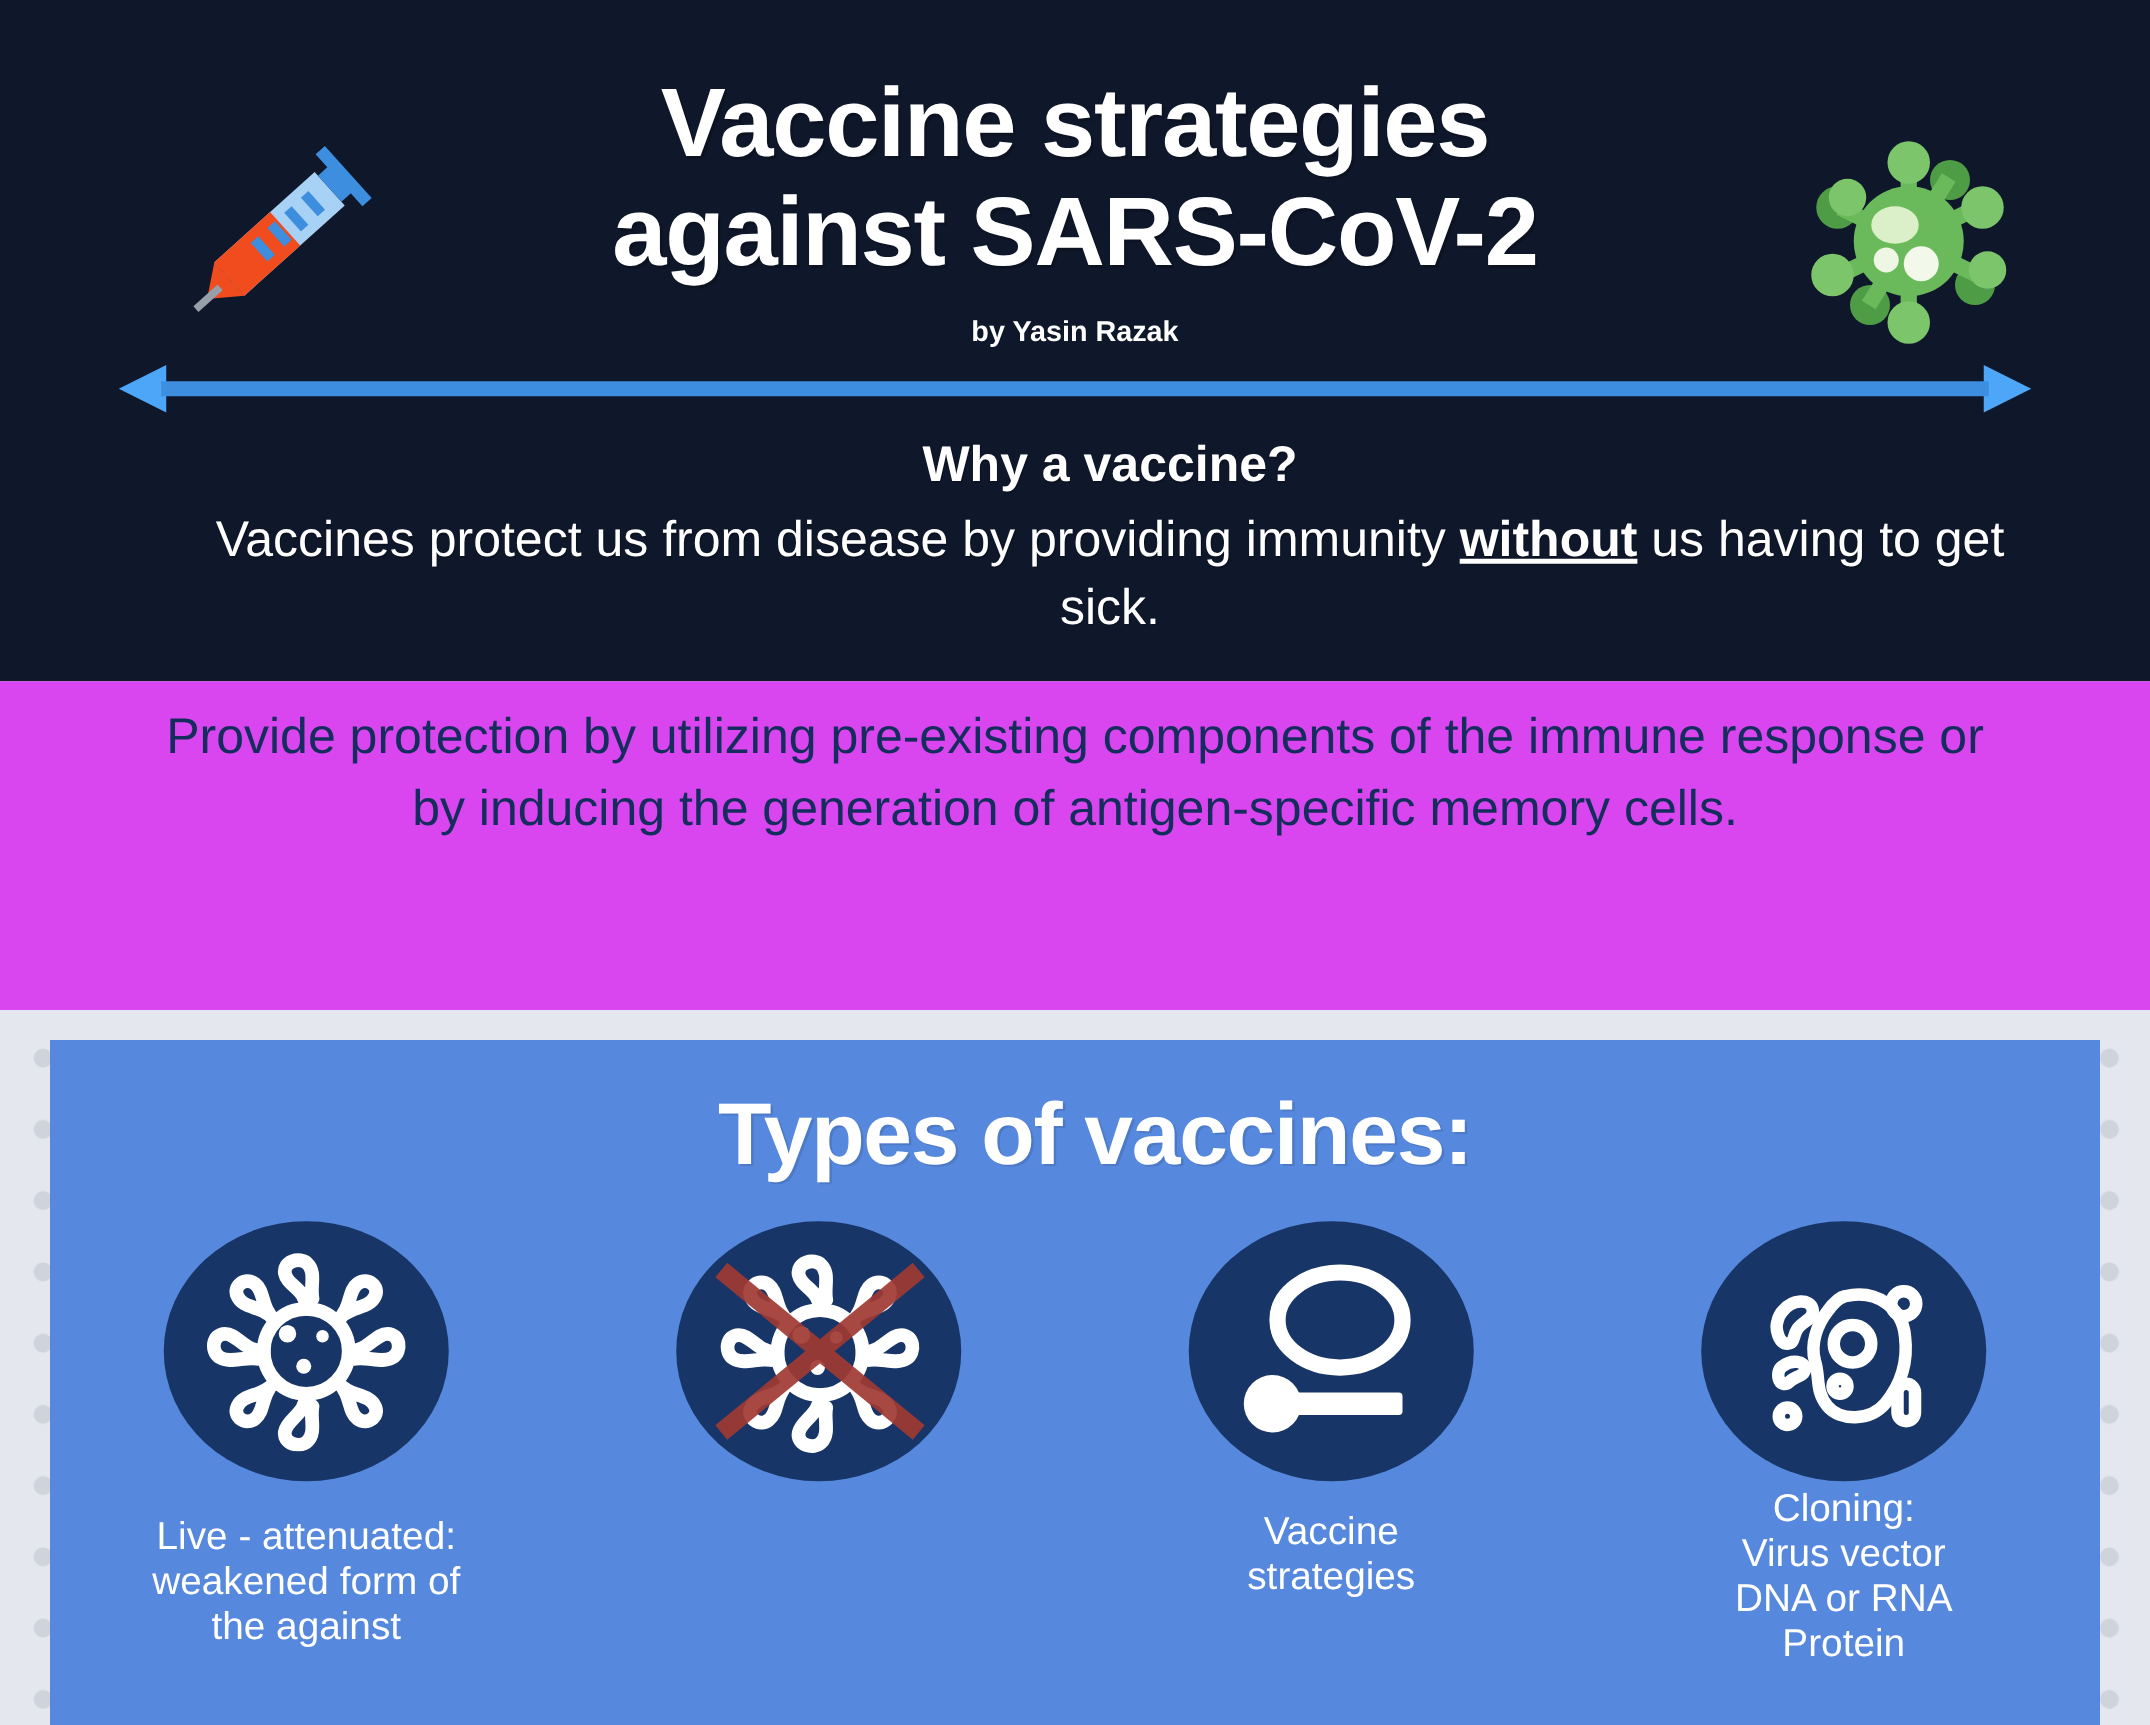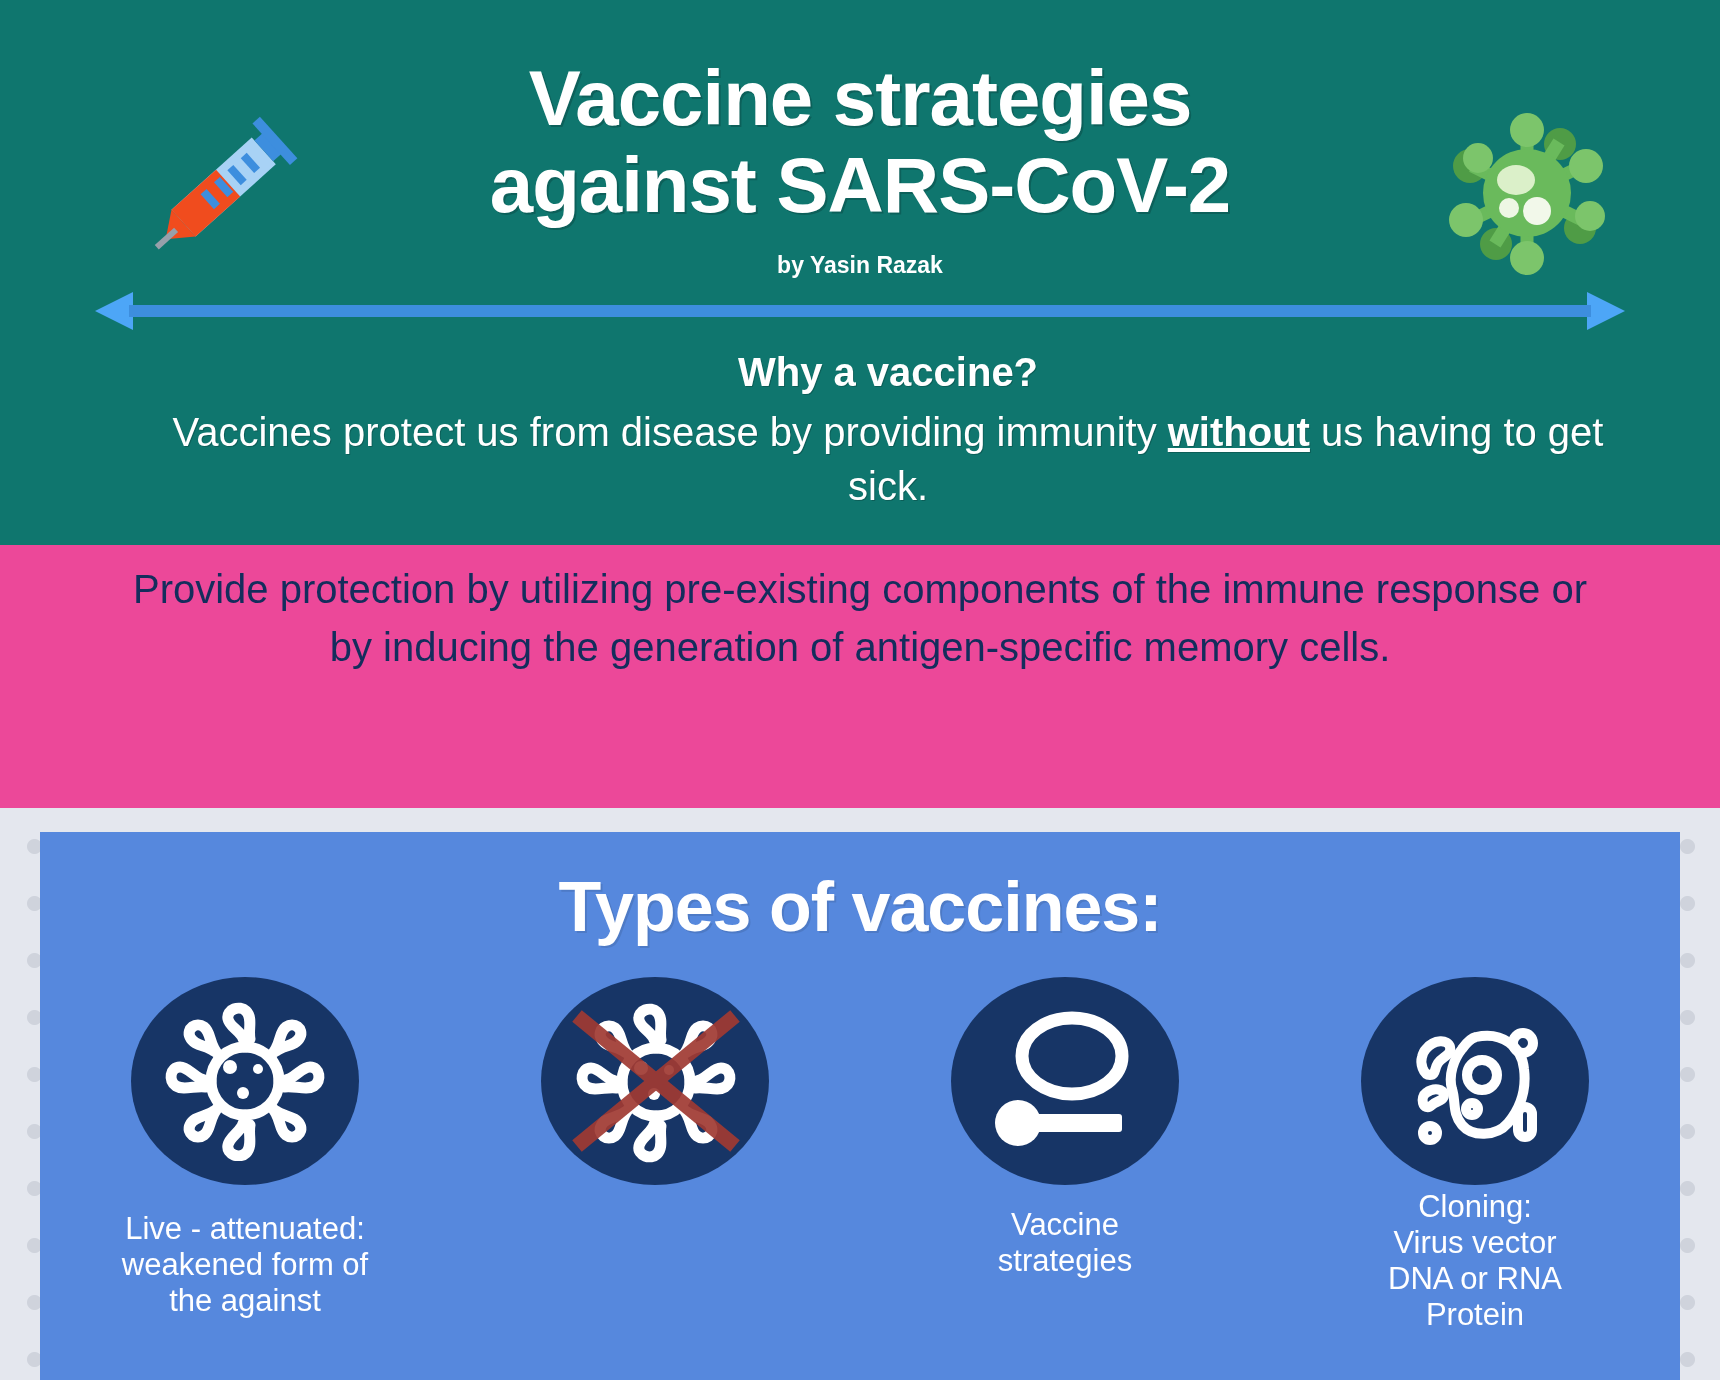--- a/index.html
+++ b/index.html
@@ -7,21 +7,21 @@
     width:1720px;height:1380px;
     font-family:"Liberation Sans", sans-serif;
     background:#e4e7ed;
     overflow:hidden;
   }
   .page{position:relative;width:1720px;height:1380px;overflow:hidden;}
 
   
   .header{
     position:absolute;left:0;top:0;width:1720px;height:545px;
-    background:#0f766e;
+    background:#0f172a;
   }
   .hero{position:relative;width:100%;height:305px;}
   .title-block{
     position:absolute;left:0;top:55px;width:1720px;text-align:center;
     pointer-events:none;
   }
   .title{
     color:#ffffff;font-weight:bold;font-size:78px;line-height:1.12;
     letter-spacing:-1px;
     text-shadow:2px 2px 0 rgba(0,0,0,.18);
@@ -45,21 +45,21 @@
   }
   .why-body{
     color:#ffffff;font-size:40px;line-height:1.35;margin:0 auto;width:1480px;
     text-shadow:1px 1px 0 rgba(0,0,0,.2);
   }
   .why-body u{text-decoration:underline;font-weight:bold;}
 
   
   .band{
     position:absolute;left:0;top:545px;width:1720px;height:263px;
-    background:#ec4899;
+    background:#d946ef;
   }
   .band-text{
     position:absolute;left:130px;top:15px;width:1460px;text-align:center;
     color:#142d5c;font-size:40px;line-height:1.45;
   }
 
   
   .dots{
     position:absolute;left:0;top:808px;width:1720px;height:572px;
     background-color:#e4e7ee;
@@ -68,20 +68,21 @@
     background-position:6px 10px;
   }
   .panel{
     position:absolute;left:40px;top:832px;width:1640px;height:548px;
     background:#5688dd;
   }
   .panel-title{
     position:absolute;left:0;top:35px;width:1640px;text-align:center;
     color:#ffffff;font-size:70px;font-weight:bold;letter-spacing:-1px;
     text-shadow:2px 2px 0 rgba(0,0,0,.10);
+    padding-left:16px;
   }
 
   .cards{
     position:absolute;left:0;top:145px;width:1640px;height:380px;
     display:flex;flex-direction:row;
   }
   .card{
     flex:1 1 0;display:flex;flex-direction:column;align-items:center;
   }
   .badge{

